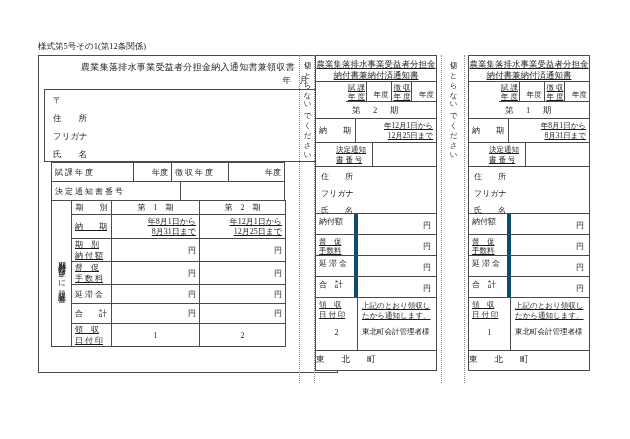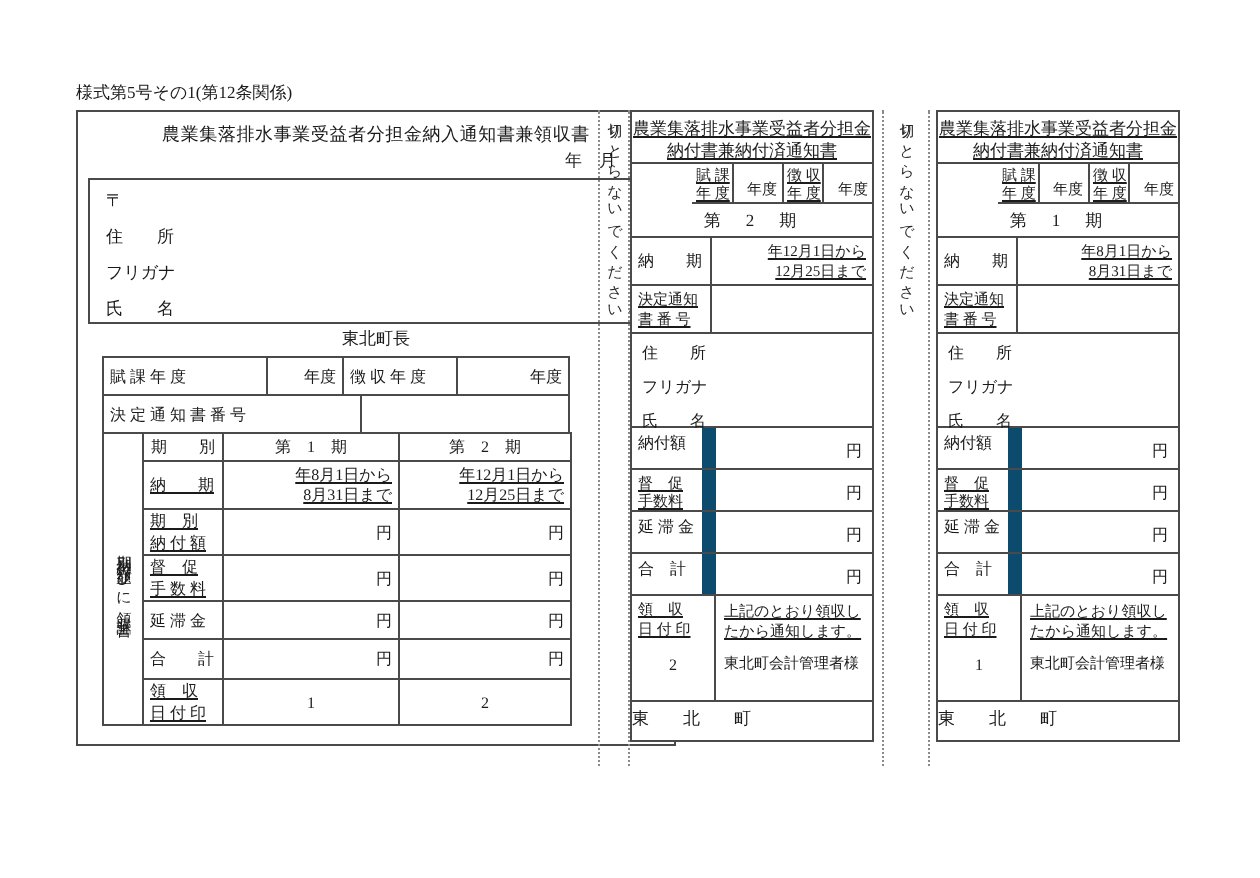--- a/index.html
+++ b/index.html
@@ -87,26 +87,26 @@
   .shc { border-right: 1px solid #4a4a4a; }
   .hlbl { width: 27px; padding: 1px 0 0 2px; line-height: 1.25; }
   .hval { width: 33px; display: flex; align-items: flex-end; justify-content: flex-end; padding: 0 2px 1px 0; }
   .hval.last { width: 32px; }
   .s-period { height: 17px; text-align: center; font-size: 8.5px; padding-top: 3px; letter-spacing: 2px; }
   .s-flex { display: flex; }
   .s-due { height: 24px; }
   .s-due-lbl { width: 40px; border-right: 1px solid #4a4a4a; font-size: 8px; padding: 6px 0 0 3px; }
   .s-due-val { flex: 1; font-size: 7.5px; line-height: 1.3; text-align: right; padding: 2px 3px 0 0; }
   .s-dec { height: 24px; }
-  .s-dec-lbl { width: 40px; border-right: 1px solid #4a4a4a; font-size: 7.5px; line-height: 1.3; padding: 2px 0 0 3px; }
+  .s-dec-lbl { width: 40px; border-right: 1px solid #4a4a4a; font-size: 7.5px; line-height: 1.3; padding: 2px 0 0 3px; margin-left: 17px; }
   .s-dec-val { flex: 1; }
   .s-addr { height: 47px; font-size: 8px; padding: 4px 5px 0 5px; }
   .s-addr div { margin-bottom: 6px; }
   .s-amt { height: 21px; }
-  .s-amt-lbl { width: 42px; border-right: 7px solid #0c4a6e; font-size: 8px; padding: 3px 0 0 3px; line-height: 1.2; }
+  .s-amt-lbl { width: 42px; border-right: 4px solid #0c4a6e; font-size: 8px; padding: 3px 0 0 3px; line-height: 1.2; }
   .s-amt-lbl.two { padding-top: 2px; font-size: 7.5px; }
   .s-amt-val { flex: 1; text-align: right; font-size: 8px; padding: 6px 5px 0 0; }
   .s-rec { height: 53px; }
   .s-rec-left { width: 42px; border-right: 1px solid #4a4a4a; }
   .s-rec-lbl { font-size: 7.5px; line-height: 1.3; padding: 2px 0 0 3px; }
   .s-rec-no { text-align: center; font-size: 8px; margin-top: 8px; }
   .s-rec-right { flex: 1; font-size: 7.5px; line-height: 1.35; padding: 3px 2px 0 4px; }
   .s-acct { margin-top: 6px; }
   .s-town { height: 17px; text-align: left; font-size: 8.5px; padding-top: 3px; }
 </style>
@@ -122,24 +122,20 @@
   <div class="addr-box">
     <div class="line first">〒</div>
     <div class="line">住　　所</div>
     <div class="line">フリガナ</div>
     <div class="line name-line">
       <span>氏　　名</span>
       <span>様</span>
     </div>
   </div>
 
-  <div class="mayor-row">
-    <span>東北町長</span>
-    <span class="seal-box">印</span>
-  </div>
 
   <table class="tbl tblA">
     <tbody>
         <tr>
       <td style="width:82px">賦 課 年 度</td>
       <td style="width:38px" class="rt">年度</td>
       <td style="width:57px">徴 収 年 度</td>
       <td class="rt">年度</td>
     </tr>
   </tbody>

